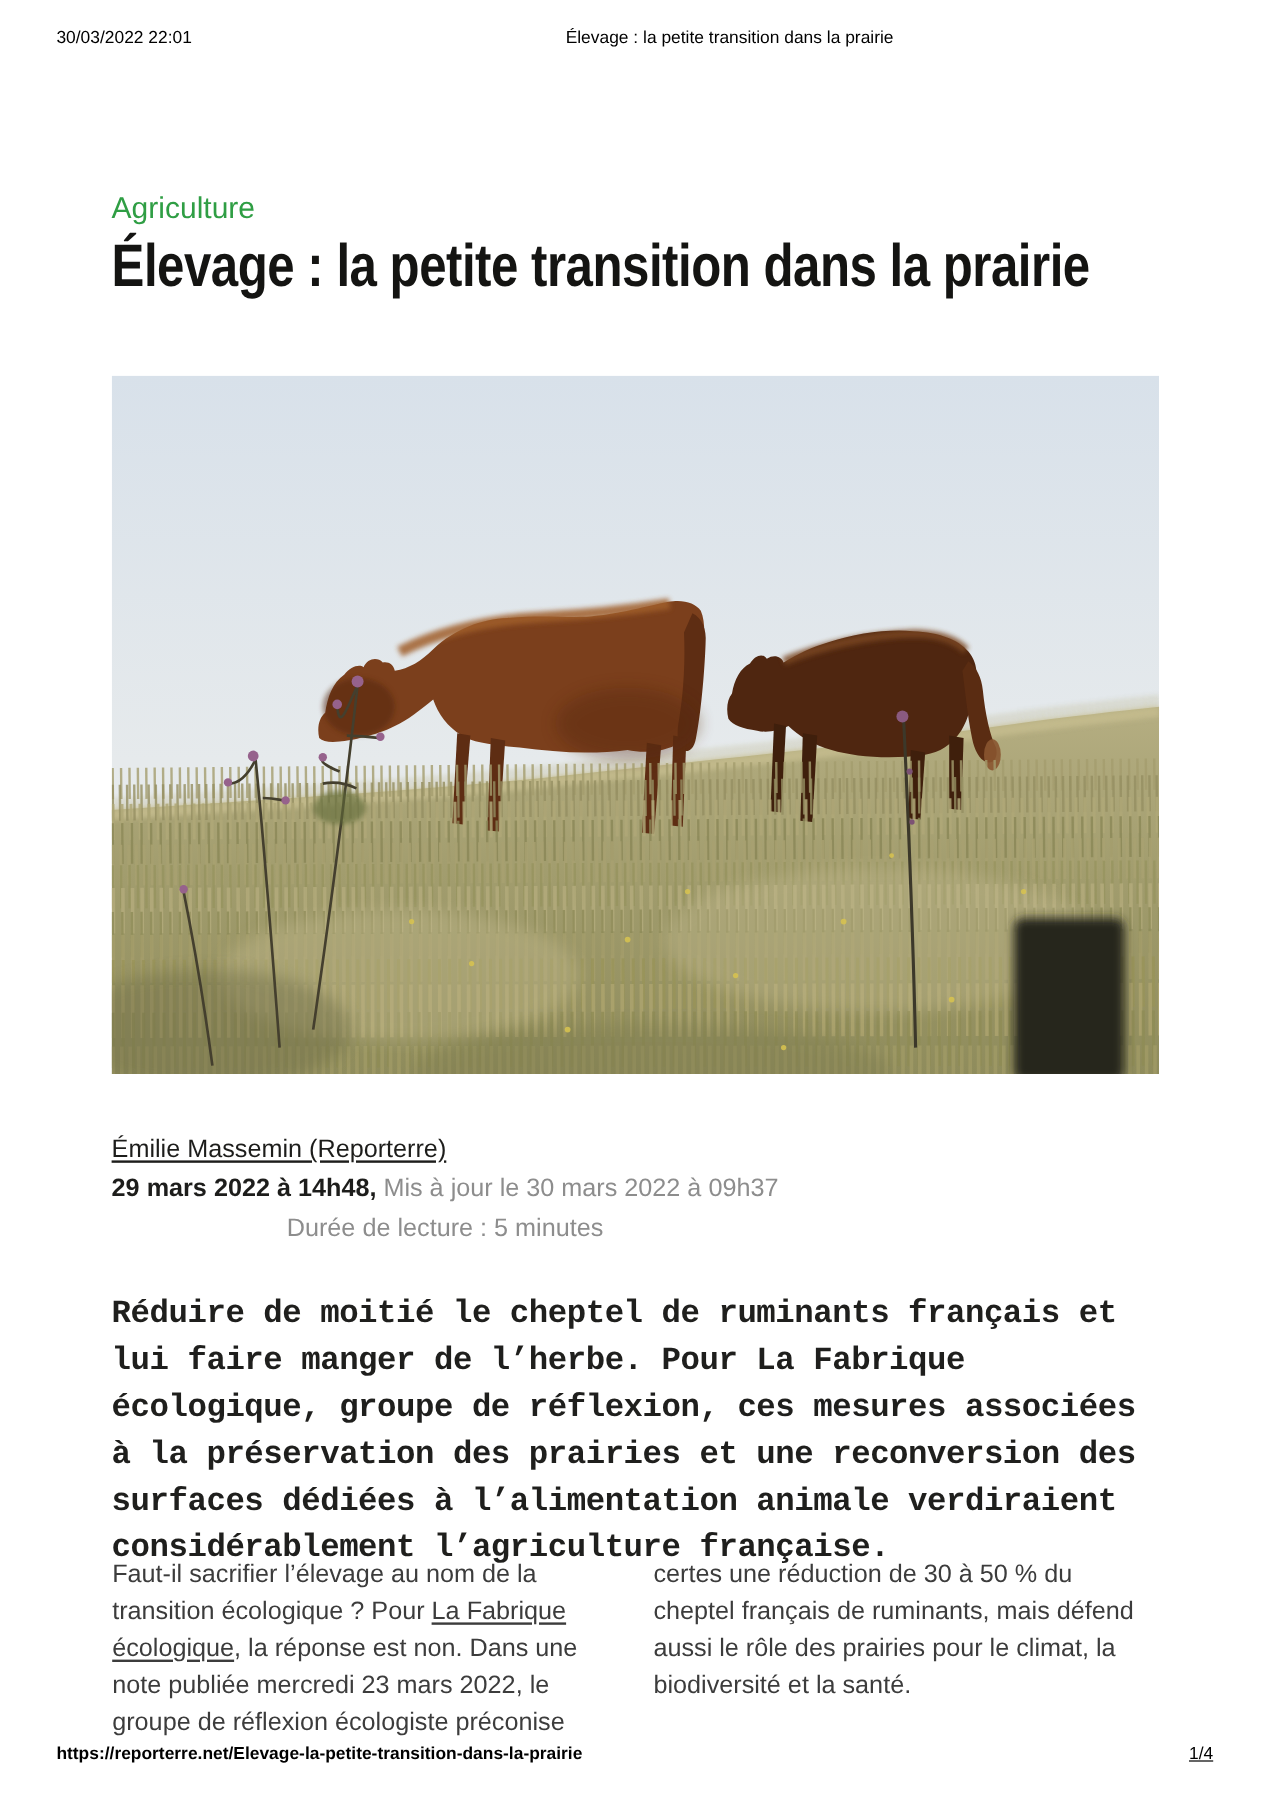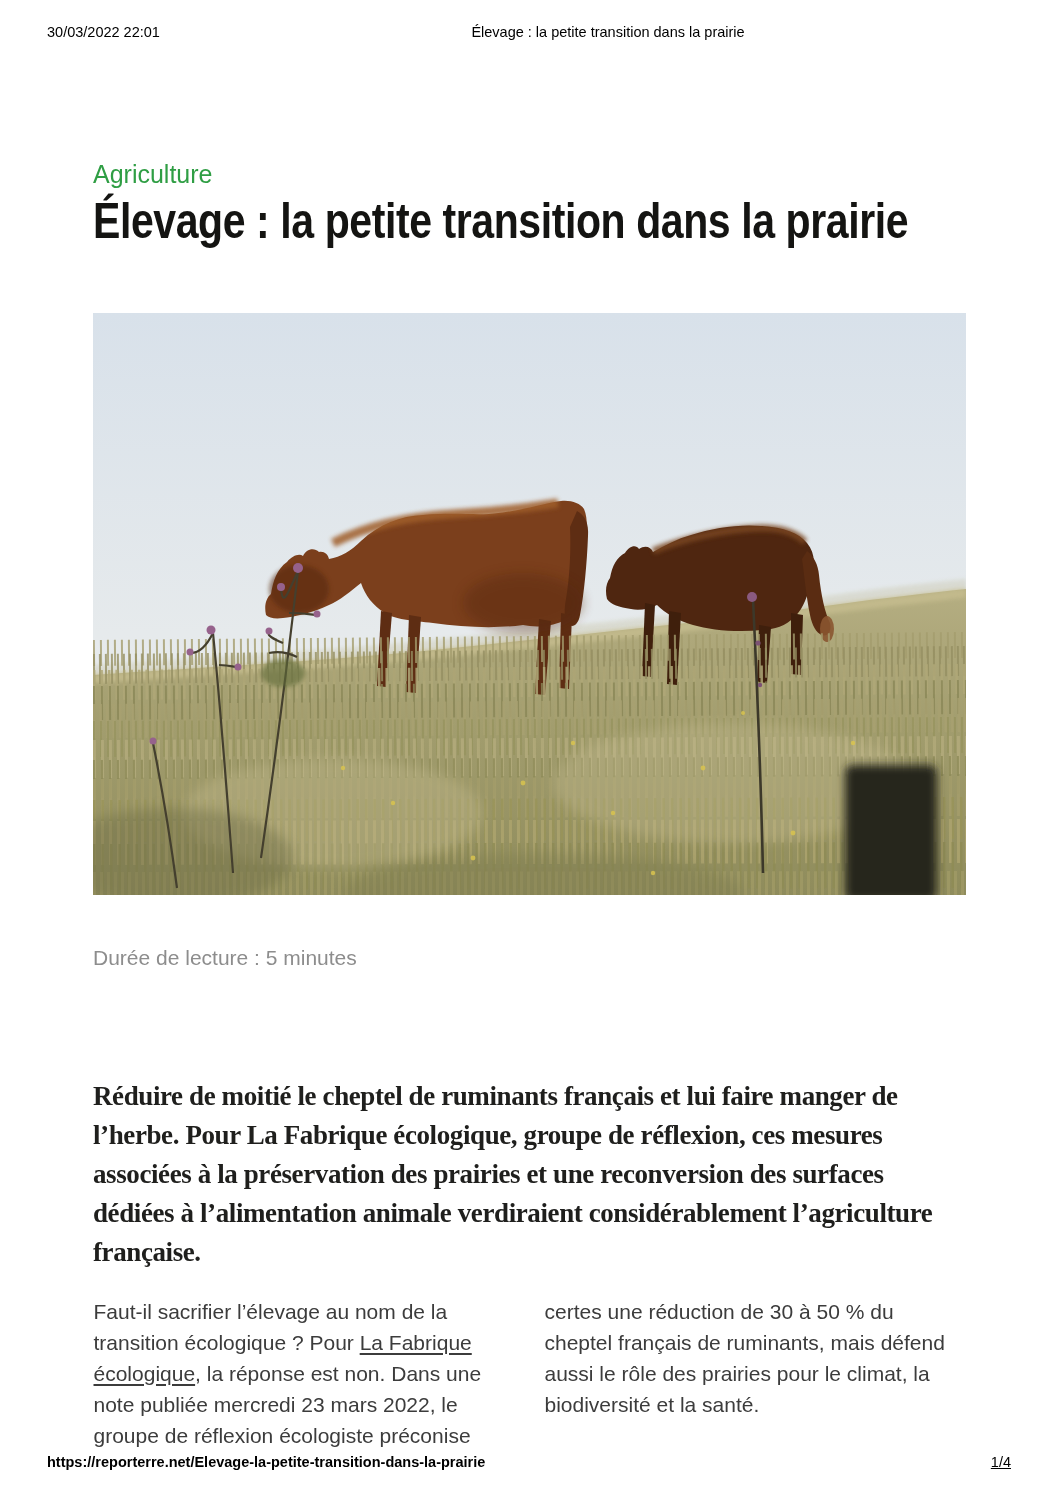--- a/index.html
+++ b/index.html
@@ -14,24 +14,24 @@
   h1.title{
     position:absolute;left:93px;top:194px;margin:0;font-size:50px;font-weight:bold;color:#141412;
     white-space:nowrap;letter-spacing:-0.5px;transform:scaleX(0.82);transform-origin:left top;line-height:1.1;
   }
   .photo{position:absolute;left:93px;top:313px;width:873px;height:582px;overflow:hidden;}
   .photo svg{display:block;}
   .byline{position:absolute;left:93px;top:941px;font-size:21px;line-height:33px;}
   .byline a{color:#1d1d1b;text-decoration:underline;text-underline-offset:3px;}
   .byline .pub{font-weight:bold;color:#1d1d1b;}
   .byline .upd{color:#8d8d8d;}
-  .byline .dur{color:#8d8d8d;}
+  .byline .dur{color:#8d8d8d;text-align:center;}
   .lede{
     position:absolute;left:93px;top:1077px;width:866px;margin:0;
-    font-family:Liberation Serif, serif;font-weight:bold;font-size:27px;line-height:39px;
+    font-family:Liberation Mono, monospace;font-weight:bold;font-size:27px;line-height:39px;
     letter-spacing:-0.4px;color:#1f1f1d;
   }
   .columns{position:absolute;left:93px;top:1296px;width:873px;display:flex;gap:30px;justify-content:center;}
   .col{width:421px;font-size:21px;line-height:31px;color:#3c3c3c;}
   .col p{margin:0;}
   .col a{color:#3c3c3c;text-decoration:underline;text-underline-offset:3px;}
   .print-footer{position:absolute;top:1454px;left:0;width:1058px;font-size:14.5px;color:#000;}
   .print-footer .url{position:absolute;left:47px;top:0;font-weight:bold;}
   .print-footer .pg{position:absolute;right:47px;top:0;text-decoration:underline;}
 </style>
@@ -176,20 +176,24 @@
       <circle cx="659" cy="284" r="5" fill="#8a5a80"></circle>
       <circle cx="665" cy="330" r="2.6" fill="#7c5274"></circle>
       <circle cx="667" cy="372" r="2.2" fill="#7c5274"></circle>
     </g>
 
     <rect x="752" y="452" width="92" height="136" rx="8" fill="#26251f" filter="url(#blur4)"></rect>
   </svg>
 </div>
 
 <div class="byline">
+  <div><a href="#">Émilie Massemin (Reporterre)</a></div>
+  <div>
+    <span class="pub">29 mars 2022 à 14h48,</span><span class="upd"> Mis à jour le 30 mars 2022 à 09h37</span>
+  </div>
   <div class="dur">Durée de lecture : 5 minutes</div>
 </div>
 
 <p class="lede">Réduire de moitié le cheptel de ruminants français et lui faire manger de l’herbe. Pour La Fabrique écologique, groupe de réflexion, ces mesures associées à la préservation des prairies et une reconversion des surfaces dédiées à l’alimentation animale verdiraient considérablement l’agriculture française.</p>
 
 <div class="columns">
   <div class="col">
     <p><span>Faut-il sacrifier l’élevage au nom de la transition écologique ? Pour </span><a href="#">La Fabrique écologique</a><span>, la réponse est non. Dans une note publiée mercredi 23 mars 2022, le groupe de réflexion écologiste préconise</span></p>
   </div>
   <div class="col">

